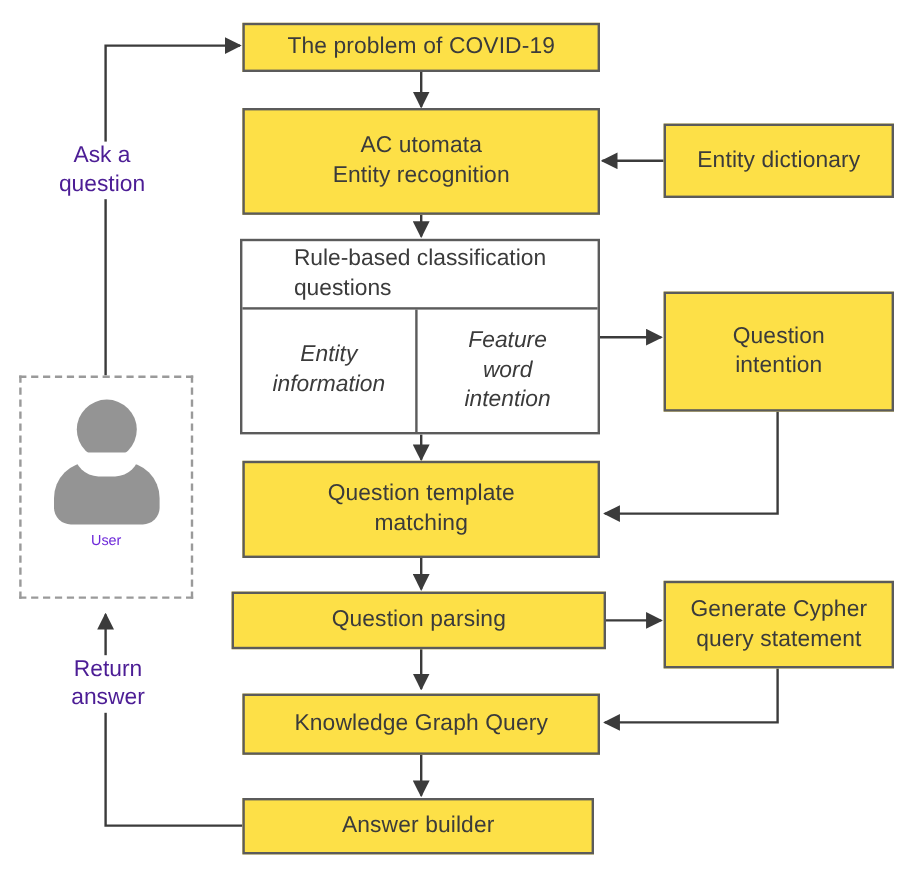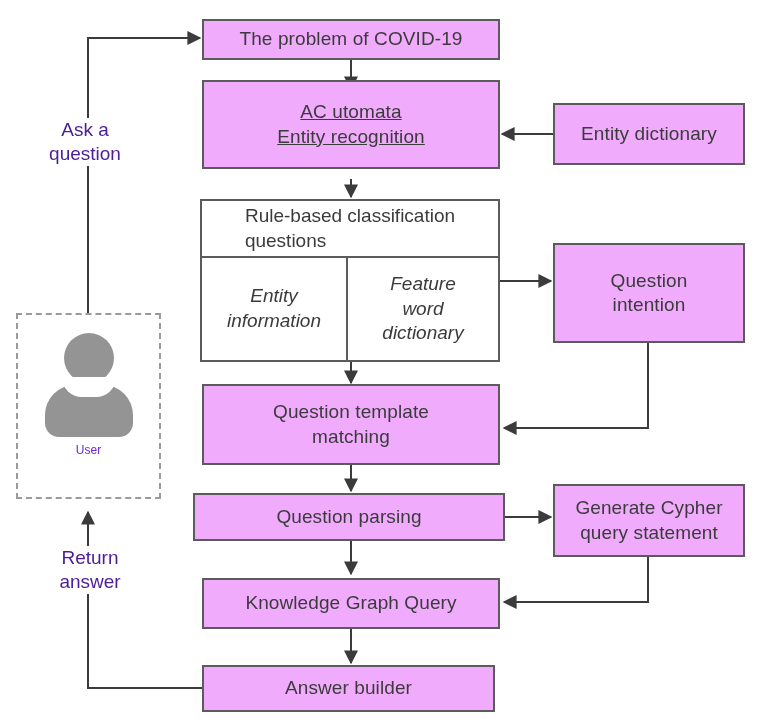--- a/index.html
+++ b/index.html
@@ -20,21 +20,21 @@
     left: 0;
     top: 0;
     width: 763px;
     height: 728px;
     pointer-events: none;
   }
   .node {
     position: absolute;
     box-sizing: border-box;
     border: 2px solid #5b5b5b;
-    background: #f0abfc;
+    background: #fde047;
     display: flex;
     align-items: center;
     justify-content: center;
     text-align: center;
     color: #3b3b3b;
     font-size: 19px;
     line-height: 1.28;
     letter-spacing: 0.1px;
     white-space: pre-line;
   }
@@ -188,34 +188,34 @@
       <path d="M 351 629 L 351 663" marker-end="url(#arrow)"></path>
 
       <path d="M 202 688 L 88 688 L 88 512" marker-end="url(#arrow)"></path>
 
       <path d="M 88 313 L 88 38 L 200 38" marker-end="url(#arrow)"></path>
     </g>
   </svg>
 
   <div class="node" style="left:202px; top:19px; width:298px; height:41px;">The problem of COVID-19</div>
 
-  <div class="node" style="left:202px; top:80px; width:298px; height:89px;text-decoration:underline;">AC utomata
+  <div class="node" style="left:202px; top:90px; width:298px; height:89px;">AC utomata
 Entity recognition</div>
 
   <div class="node" style="left:553px; top:103px; width:192px; height:62px;">Entity dictionary</div>
 
   <div class="compound" style="left:200px; top:199px; width:300px; height:163px;">
     <div class="compound-head">Rule-based classification
 questions</div>
     <div class="compound-body">
       <div class="compound-cell cell-left">Entity
 information</div>
       <div class="compound-cell cell-right">Feature
 word
-dictionary</div>
+intention</div>
     </div>
   </div>
 
   <div class="node" style="left:553px; top:243px; width:192px; height:100px;">Question
 intention</div>
 
   <div class="node" style="left:202px; top:384px; width:298px; height:81px;">Question template
 matching</div>
 
   <div class="node" style="left:553px; top:484px; width:192px; height:73px;">Generate Cypher

